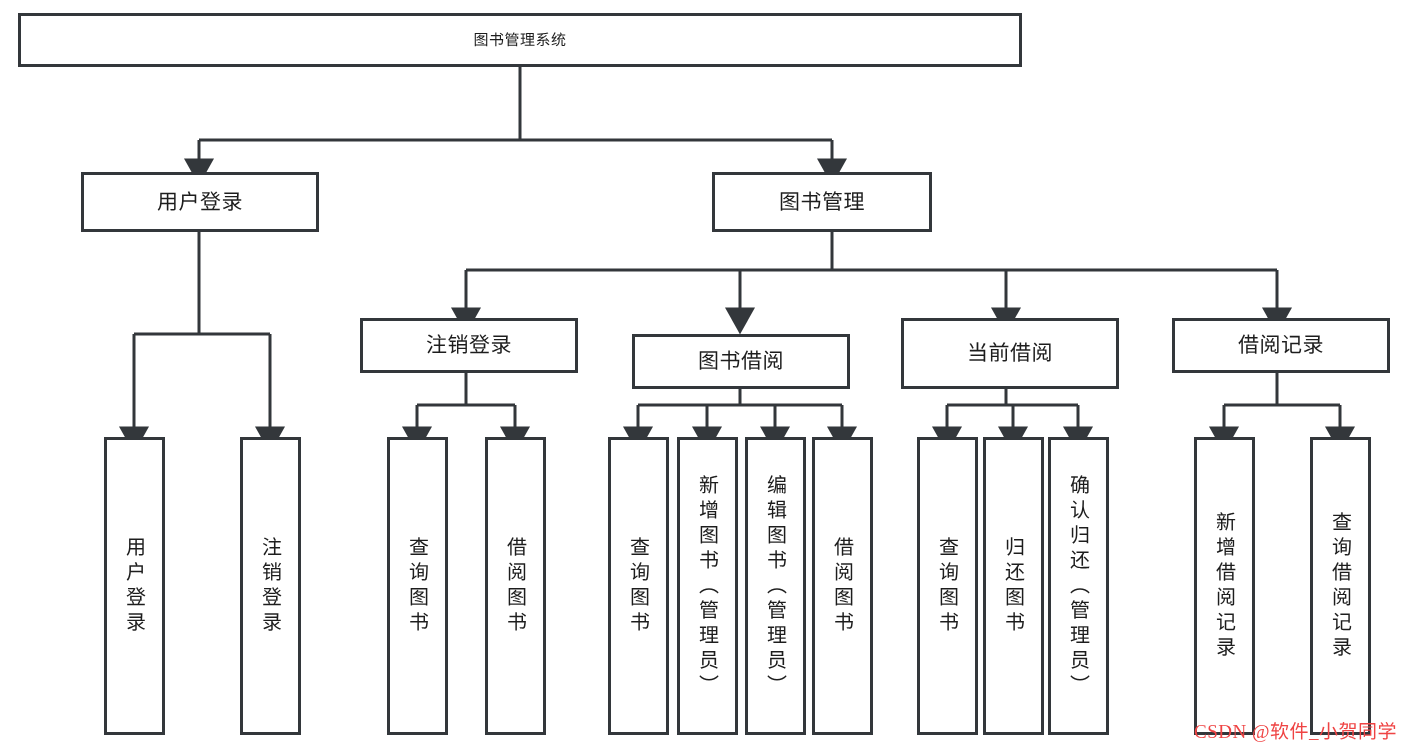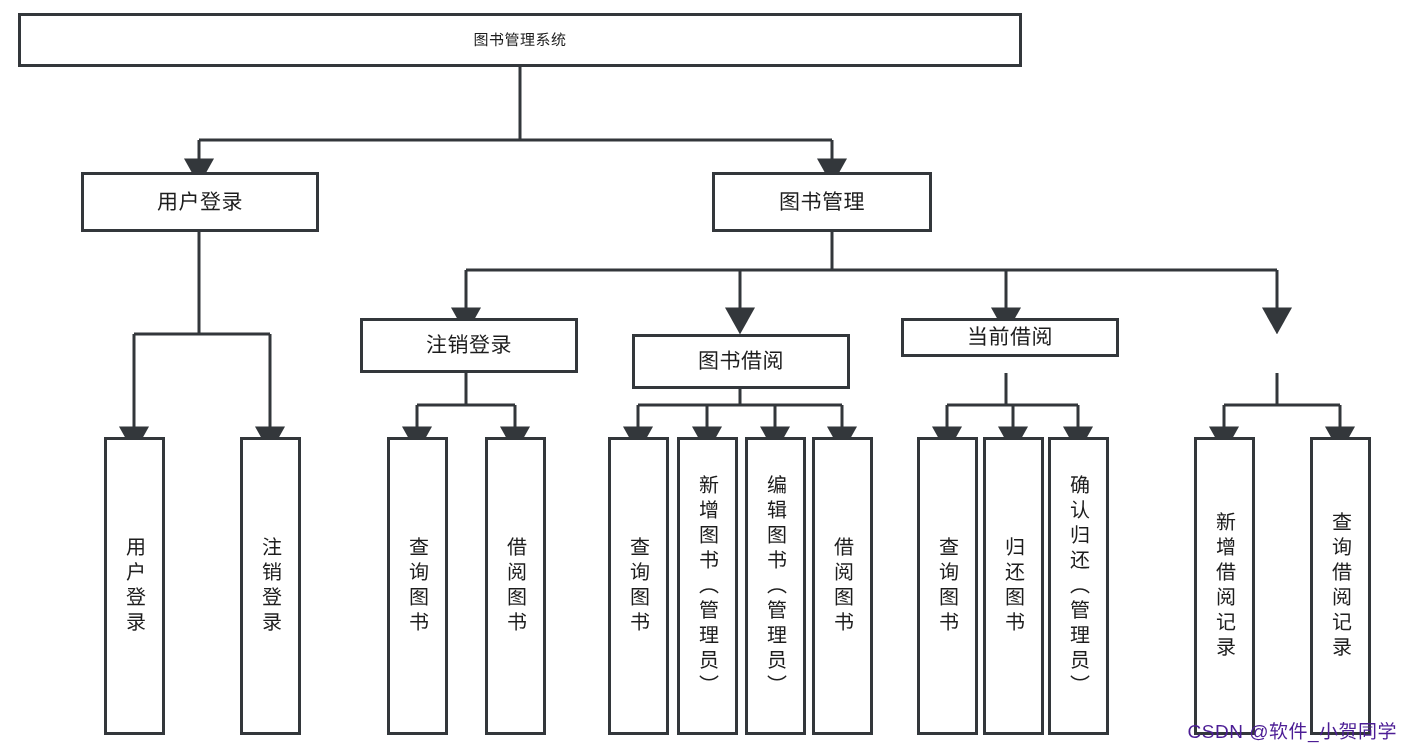--- a/index.html
+++ b/index.html
@@ -58,25 +58,25 @@
     height: 747px;
     z-index: 1;
     pointer-events: none;
   }
   
   #watermark {
     position: absolute;
     right: 8px;
     bottom: 4px;
     font-size: 19px;
-    color: #4c1d95;
+    color: #ef4444;
     letter-spacing: 0.5px;
     z-index: 6;
     white-space: nowrap;
-    font-family: Liberation Sans, sans-serif;
+    font-family: Liberation Serif, serif;
   }
 </style>
 </head>
 <body>
 
 <div id="canvas">
 
   <svg id="wires" viewBox="0 0 1405 747" xmlns="http://www.w3.org/2000/svg">
     <defs>
       <marker id="arrow" markerWidth="9" markerHeight="10" refX="1.2" refY="5" orient="auto" markerUnits="strokeWidth">
@@ -143,24 +143,27 @@
   </div>
 
   <div class="node" style="left:360px; top:318px; width:218px; height:55px;">
     <span class="node-label">注销登录</span>
   </div>
 
   <div class="node" style="left:632px; top:318px; width:218px; height:55px;margin-top:16px;">
     <span class="node-label">图书借阅</span>
   </div>
 
-  <div class="node" style="left:901px; top:318px; width:218px; height:39px;">
+  <div class="node" style="left:901px; top:318px; width:218px; height:71px;">
     <span class="node-label">当前借阅</span>
   </div>
 
+  <div class="node" style="left:1172px; top:318px; width:218px; height:55px;">
+    <span class="node-label">借阅记录</span>
+  </div>
 
   <div class="node vertical" style="left:104px; top:437px; width:61px; height:298px;">
     <span class="node-label">用户登录</span>
   </div>
 
   <div class="node vertical" style="left:240px; top:437px; width:61px; height:298px;">
     <span class="node-label">注销登录</span>
   </div>
 
   <div class="node vertical" style="left:387px; top:437px; width:61px; height:298px;">

